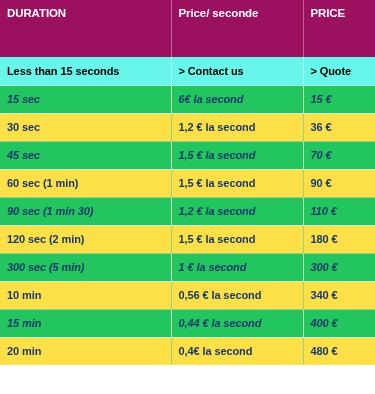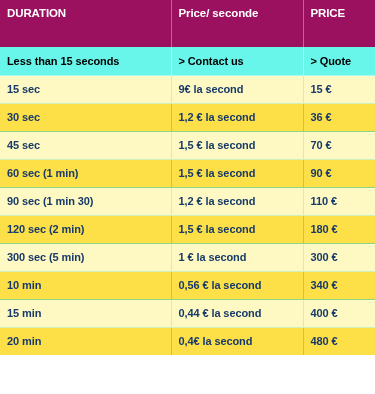--- a/index.html
+++ b/index.html
@@ -23,21 +23,21 @@
   #pricing-table col.c-price    { width: 72px; }
 
   
   thead th {
     background: #9c1060;
     color: #ffffff;
     font-size: 11.5px;
     font-weight: bold;
     text-align: left;
     vertical-align: top;
-    height: 47px;
+    height: 57px;
     padding: 7px 0 0 7px;
     box-sizing: border-box;
     border-right: 1px solid #c46294;
     letter-spacing: -0.1px;
   }
   thead th:last-child { border-right: none; }
 
   
   tbody td {
     height: 28px;
@@ -46,24 +46,25 @@
     padding: 0 7px;
     box-sizing: border-box;
     vertical-align: middle;
     white-space: nowrap;
     letter-spacing: -0.1px;
     margin-top: 15px;
   }
   tbody td.col-price { text-align: left; }
 
   tr.row-light td {
-    background: #fef9c3;
+    background: #22c55e;
     color: #173a6b;
     border-right: 1px solid #cdf0bd;
     border-bottom: 1px solid #cdf0bd;
+    font-style: italic;
   }
   tr.row-dark td {
     background: #fde047;
     color: #173a6b;
     border-right: 1px solid #8fd585;
     border-bottom: 1px solid #8fd585;
   }
   tr.row-accent td {
     background: #68f6ea;
     color: #000000;
@@ -92,21 +93,21 @@
     </tr>
   </thead>
   <tbody id="table-body">
       <tr class="row-accent">
         <td class="col-duration">Less than 15 seconds</td>
         <td class="col-rate">&gt; Contact us</td>
         <td class="col-price">&gt; Quote</td>
       </tr>
       <tr class="row-light">
         <td class="col-duration">15 sec</td>
-        <td class="col-rate">9€ la second</td>
+        <td class="col-rate">6€ la second</td>
         <td class="col-price">15 €</td>
       </tr>
       <tr class="row-dark">
         <td class="col-duration">30 sec</td>
         <td class="col-rate">1,2 € la second</td>
         <td class="col-price">36 €</td>
       </tr>
       <tr class="row-light">
         <td class="col-duration">45 sec</td>
         <td class="col-rate">1,5 € la second</td>

